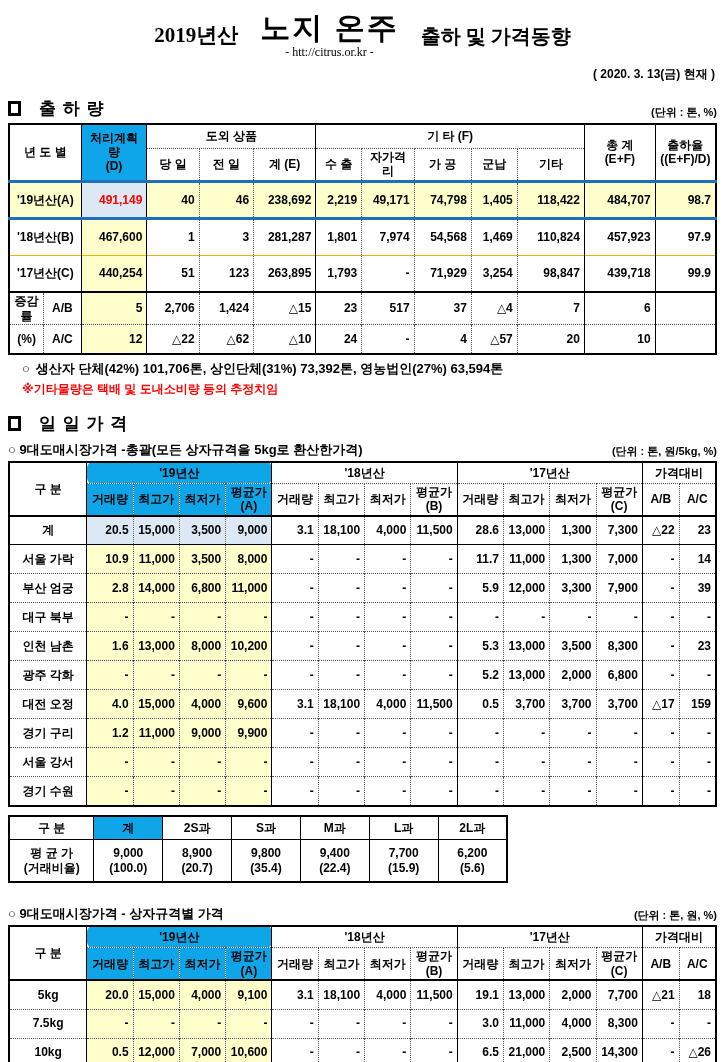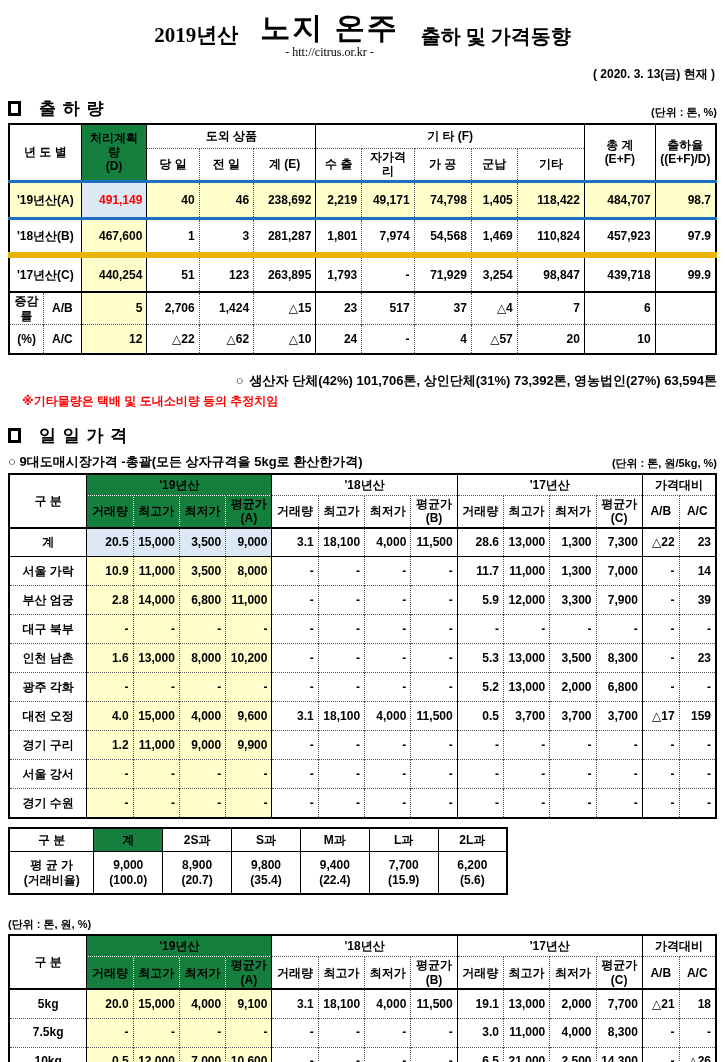--- a/index.html
+++ b/index.html
@@ -31,21 +31,21 @@
 
   
   table { border-collapse:collapse; table-layout:fixed; width:100%; }
   .tbl { border:2px solid #000; }
   .tbl th, .tbl td {
     font-size:12px; font-weight:bold; padding:1px 4px;
     white-space:pre-line; line-height:1.2; overflow:hidden;
   }
   .tbl th { text-align:center; }
   .tbl td { text-align:right; }
-  .hy { background:#15803d; }
+  .hy { background:#0ea5e9; }
 
   
   .t1 th, .t1 td { border-right:1px dotted #555; }
   .t1 tr > *:last-child { border-right:none; }
   .t1 thead tr:first-child > th { border-right:1px solid #000; }
   .t1 thead tr.sub > th:nth-child(3),
   .t1 thead tr.sub > th:nth-child(8) { border-right:1px solid #000; }
   .t1 thead th.grp { border-bottom:1px dotted #555; }
   .t1 thead { border-bottom:3px solid #1E6FC0; }
   .t1 tr.r > *:nth-child(1), .t1 tr.r > *:nth-child(2),
@@ -54,32 +54,32 @@
   .t1 tr.chg > *:nth-child(2), .t1 tr.chg > *:nth-child(3),
   .t1 tr.chg > *:nth-child(6), .t1 tr.chg > *:nth-child(11),
   .t1 tr.chg > *:nth-child(12) { border-right:1px solid #000; }
   .t1 tr.r { height:37px; }
   .t1 tr.chg { height:29px; }
   .t1 thead tr:first-child { height:25px; }
   .t1 thead tr.sub { height:31px; }
   .t1 tr.r td:nth-child(2), .t1 tr.chg td:nth-child(3) { background:#FFFFCC;padding-left:12px; }
   .t1 tr.y19 > * { background:#FFFFCC; border-bottom:3px solid #1E6FC0; }
   .t1 tr.y19 td:nth-child(2) { background:#DCE9F4; color:#FF0000; }
-  .t1 tr.r18 { border-bottom:6px solid #eab308; }
+  .t1 tr.r18 { border-bottom:1px solid #eab308; }
   .t1 tr.r17 { border-bottom:2px solid #000; }
   .t1 tr.chg1 { border-bottom:1px dotted #555; }
 
-  .note-line { font-size:13px; font-weight:bold; margin:17px 0 0 14px;text-align:right; }
+  .note-line { font-size:13px; font-weight:bold; margin:5px 0 0 14px; }
   .bullet { font-weight:900; margin-right:6px; }
   .red-note { color:#FF0000; font-size:12px; font-weight:900; margin:3px 0 0 14px; }
 
   
   .t2 th, .t2 td { border-right:1px dotted #555; }
   .t2 tr > *:last-child { border-right:none; }
-  .t2 thead tr:first-child > th { border-right:1px solid #000; }
+  .t2 thead tr:first-child > th { border-right:1px solid #000;border-radius:6px; }
   .t2 thead th.grp { border-bottom:1px dotted #555; }
   .t2 thead tr.sub > th:nth-child(4), .t2 thead tr.sub > th:nth-child(8),
   .t2 thead tr.sub > th:nth-child(12) { border-right:1px solid #000; }
   .t2 tbody tr > *:nth-child(1), .t2 tbody tr > *:nth-child(5),
   .t2 tbody tr > *:nth-child(9), .t2 tbody tr > *:nth-child(13) { border-right:1px solid #000; }
   .t2 thead { border-bottom:2px solid #000; }
   .t2 tbody tr { border-bottom:1px dotted #555; height:29px; }
   .t2 tbody tr:last-child { border-bottom:none; }
   .t2 thead tr { height:22px; }
   .t2 tbody td:nth-child(n+2):nth-child(-n+5) { background:#FFFFCC; }
@@ -503,20 +503,21 @@
             <td>6,200
 (5.6)</td>
           </tr>
       </tbody>
     </table>
   </div>
 
   <div class="gap16"></div>
 
   <div class="subline">
+    <span class="subtitle">○ 9대도매시장가격 - 상자규격별 가격</span>
     <span class="unit">(단위 : 톤, 원, %)</span>
   </div>
 
   <table class="tbl t2">
     <colgroup>
       <col style="width:11%">
       <col style="width:6.55%">
         <col style="width:6.55%">
         <col style="width:6.55%">
         <col style="width:6.55%">

